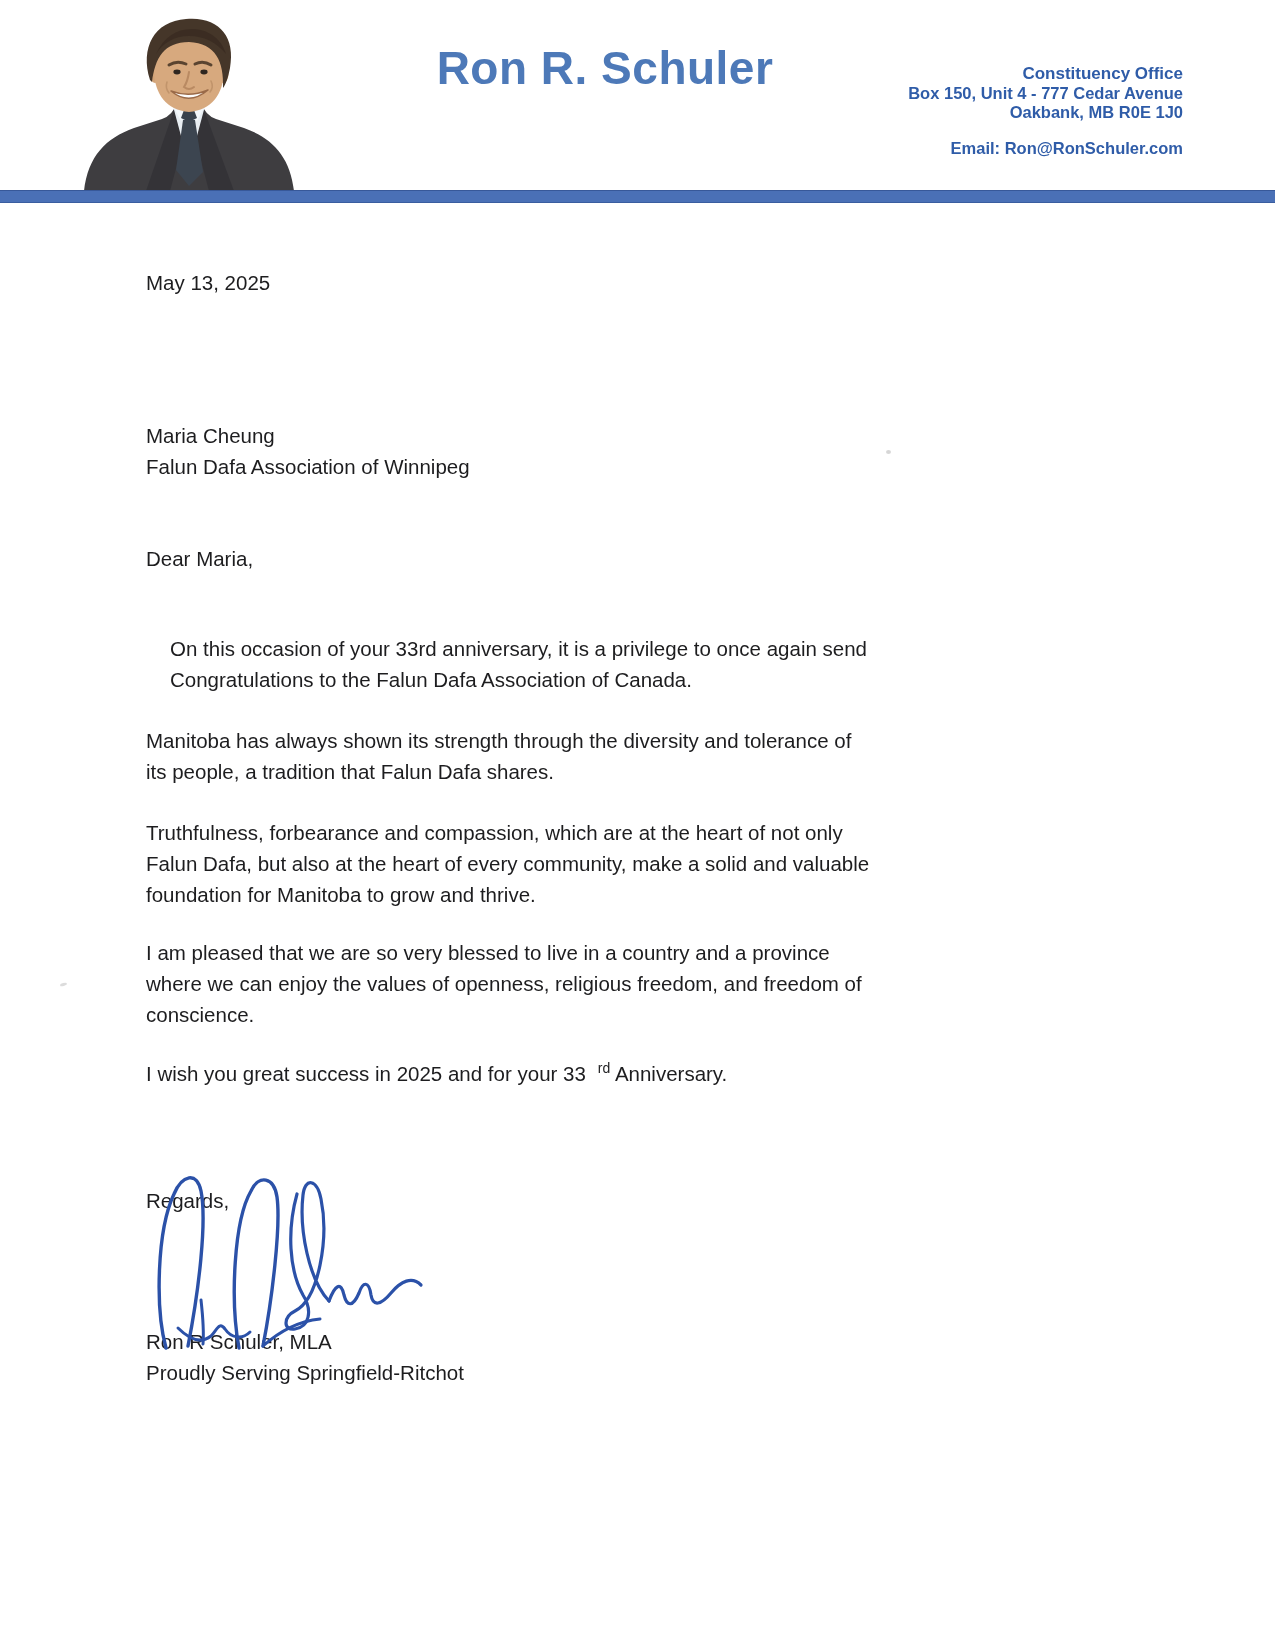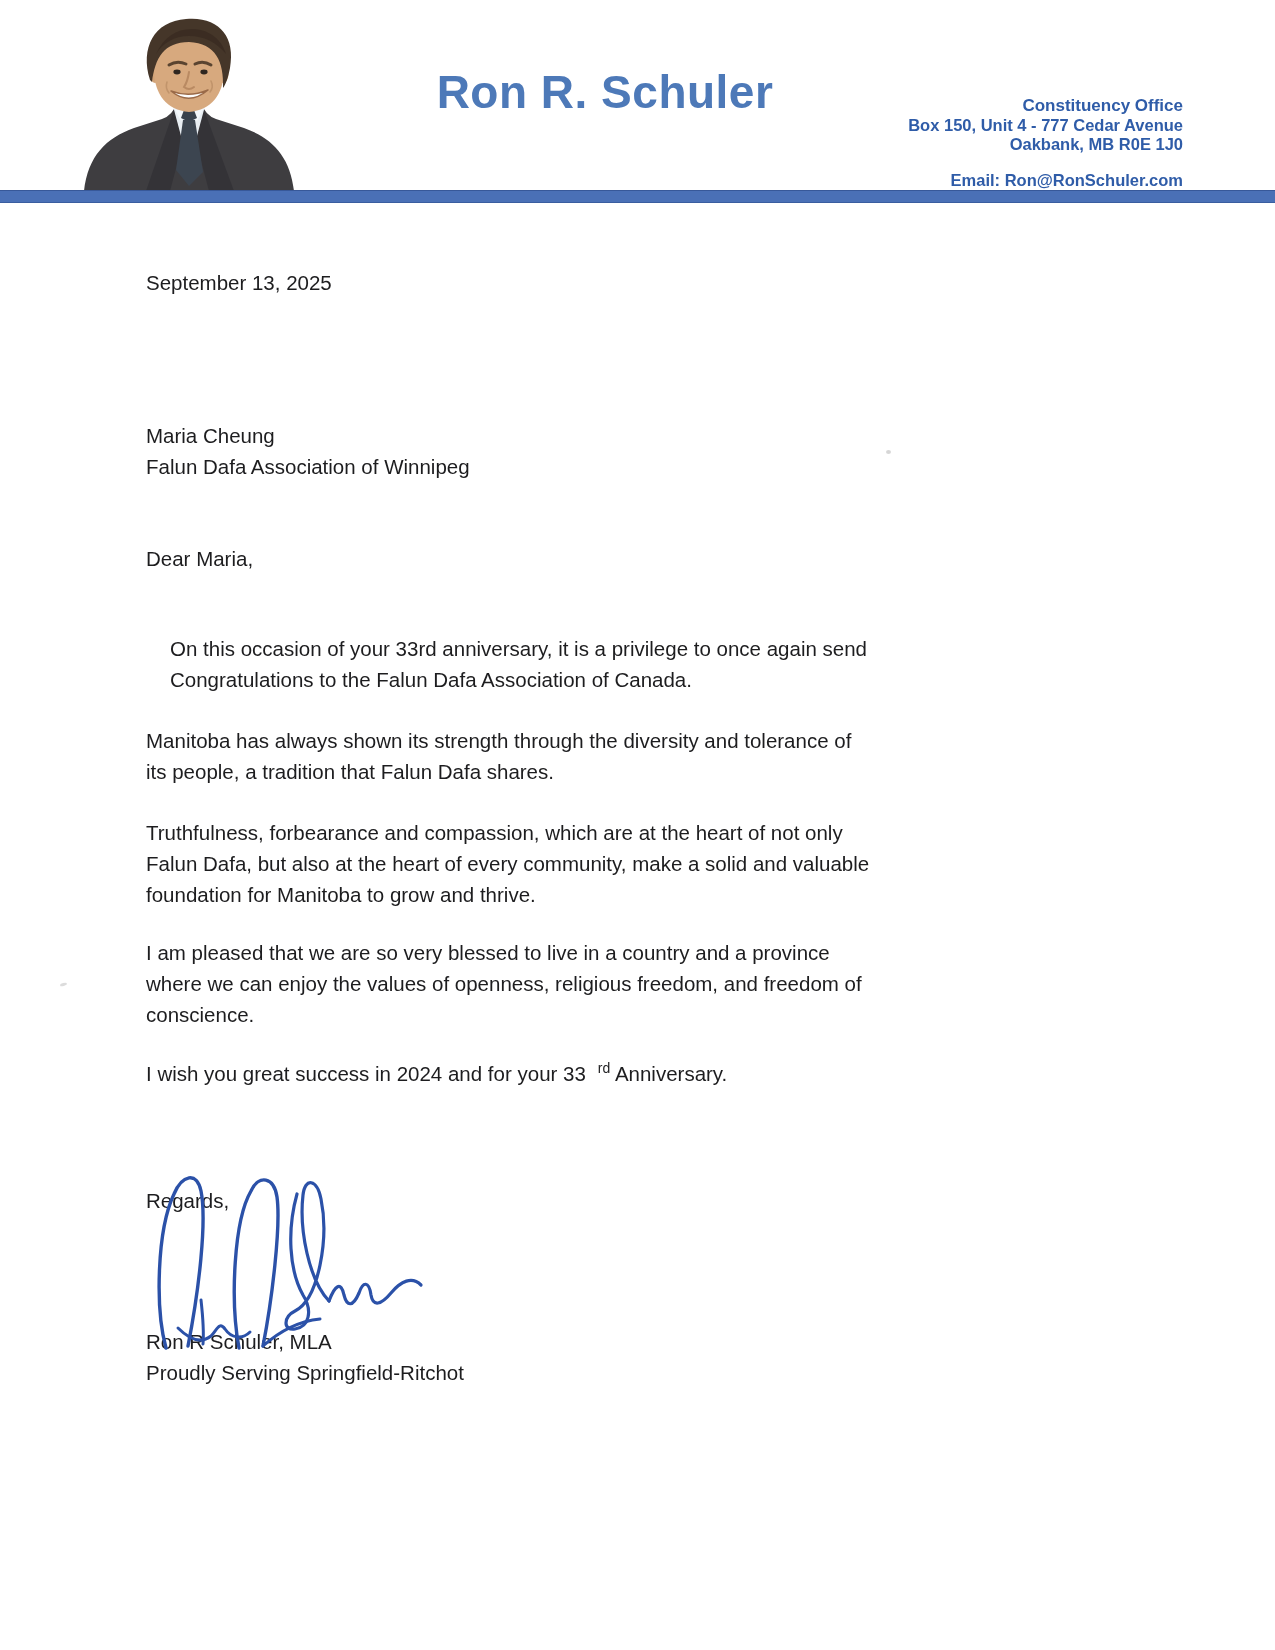--- a/index.html
+++ b/index.html
@@ -25,42 +25,41 @@
     height: 177px;
   }
   .title-block {
     position: absolute;
     left: 395px;
     top: 0;
     width: 420px;
     text-align: center;
   }
   .hdr-name {
-    margin-top: 66px;
+    margin-top: 42px;
     font-size: 46px;
     line-height: 52px;
     font-weight: 700;
     letter-spacing: 0.5px;
   }
   .hdr-role {
     margin-top: -3px;
     font-size: 28px;
     line-height: 32px;
     font-weight: 700;
     letter-spacing: 0.2px;
   }
   .office-block {
     position: absolute;
     right: 92px;
     top: 64px;
     text-align: right;
     font-size: 16.5px;
     line-height: 19.5px;
     font-weight: 600;
-    margin-top: 32px;
   }
   .office-title {
     font-size: 17px;
     font-weight: 700;
   }
   .office-email {
     margin-top: 16px;
   }
   .hdr-bar {
     position: absolute;
@@ -169,42 +168,42 @@
       <div class="office-title">Constituency Office</div>
       <div>Box 150, Unit 4 - 777 Cedar Avenue</div>
       <div>Oakbank, MB  R0E 1J0</div>
       <div class="office-email">Email: Ron@RonSchuler.com</div>
     </div>
 
     <div class="hdr-bar" style="background: rgb(74, 112, 182);"></div>
   </header>
 
   <main>
-    <div class="txt date">September 13, 2025</div>
+    <div class="txt date">May 13, 2025</div>
 
     <div class="txt recipient">Maria Cheung
 Falun Dafa Association of Winnipeg</div>
 
     <div class="txt salutation">Dear Maria,</div>
 
     <div class="txt para-1">On this occasion of your 33rd anniversary, it is a privilege to once again send
 Congratulations to the Falun Dafa Association of Canada.</div>
 
     <div class="txt para-2">Manitoba has always shown its strength through the diversity and tolerance of
 its people, a tradition that Falun Dafa shares.</div>
 
     <div class="txt para-3">Truthfulness, forbearance and compassion, which are at the heart of not only
 Falun Dafa, but also at the heart of every community, make a solid and valuable
 foundation for Manitoba to grow and thrive.</div>
 
     <div class="txt para-4">I am pleased that we are so very blessed to live in a country and a province
 where we can enjoy the values of openness, religious freedom, and freedom of
 conscience.</div>
 
-    <div class="txt closing"><span>I wish you great success in 2024 and for your 33</span><sup>rd</sup><span> Anniversary.</span></div>
+    <div class="txt closing"><span>I wish you great success in 2025 and for your 33</span><sup>rd</sup><span> Anniversary.</span></div>
 
     <div class="txt regards">Regards,</div>
 
     <svg class="signature" viewBox="0 0 285 202" xmlns="http://www.w3.org/2000/svg" fill="none" stroke="#2b51a8" stroke-linecap="round" stroke-linejoin="round">
 
       <path d="M 16 190 C 5 150 7 72 24 36 C 32 17 47 13 51 33 C 57 63 49 132 38 188" stroke-width="3.4"></path>
       <path d="M 51 142 C 53 160 54 174 53 186" stroke-width="3"></path>
 
       <path d="M 89 190 C 80 142 84 62 101 33 C 109 16 124 19 127 39 C 131 68 122 142 113 188" stroke-width="3.4"></path>
 

